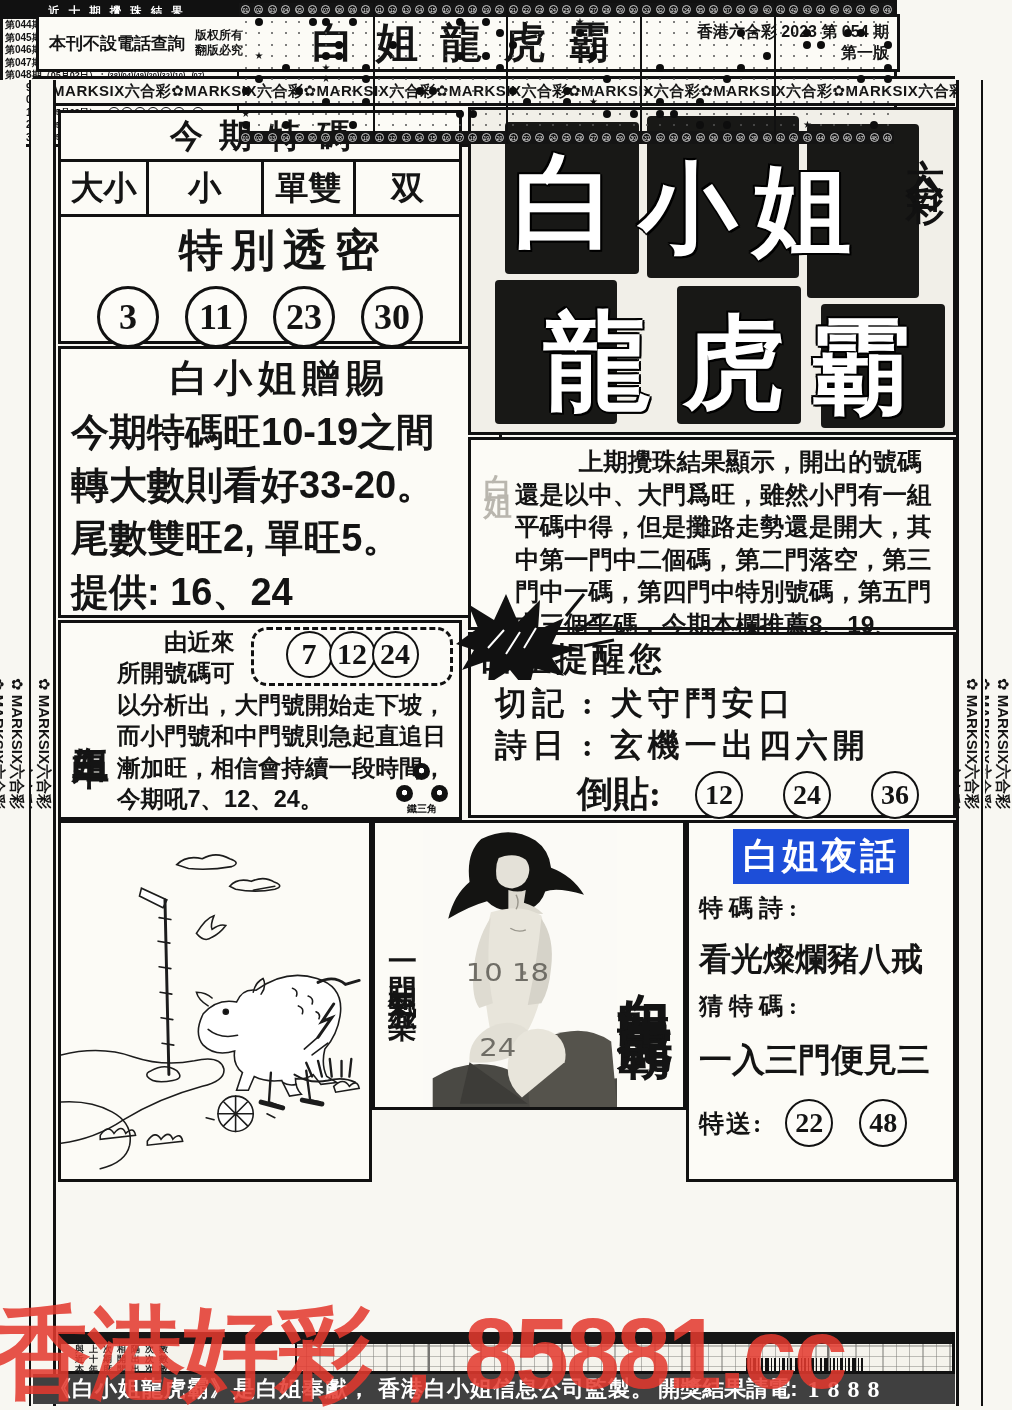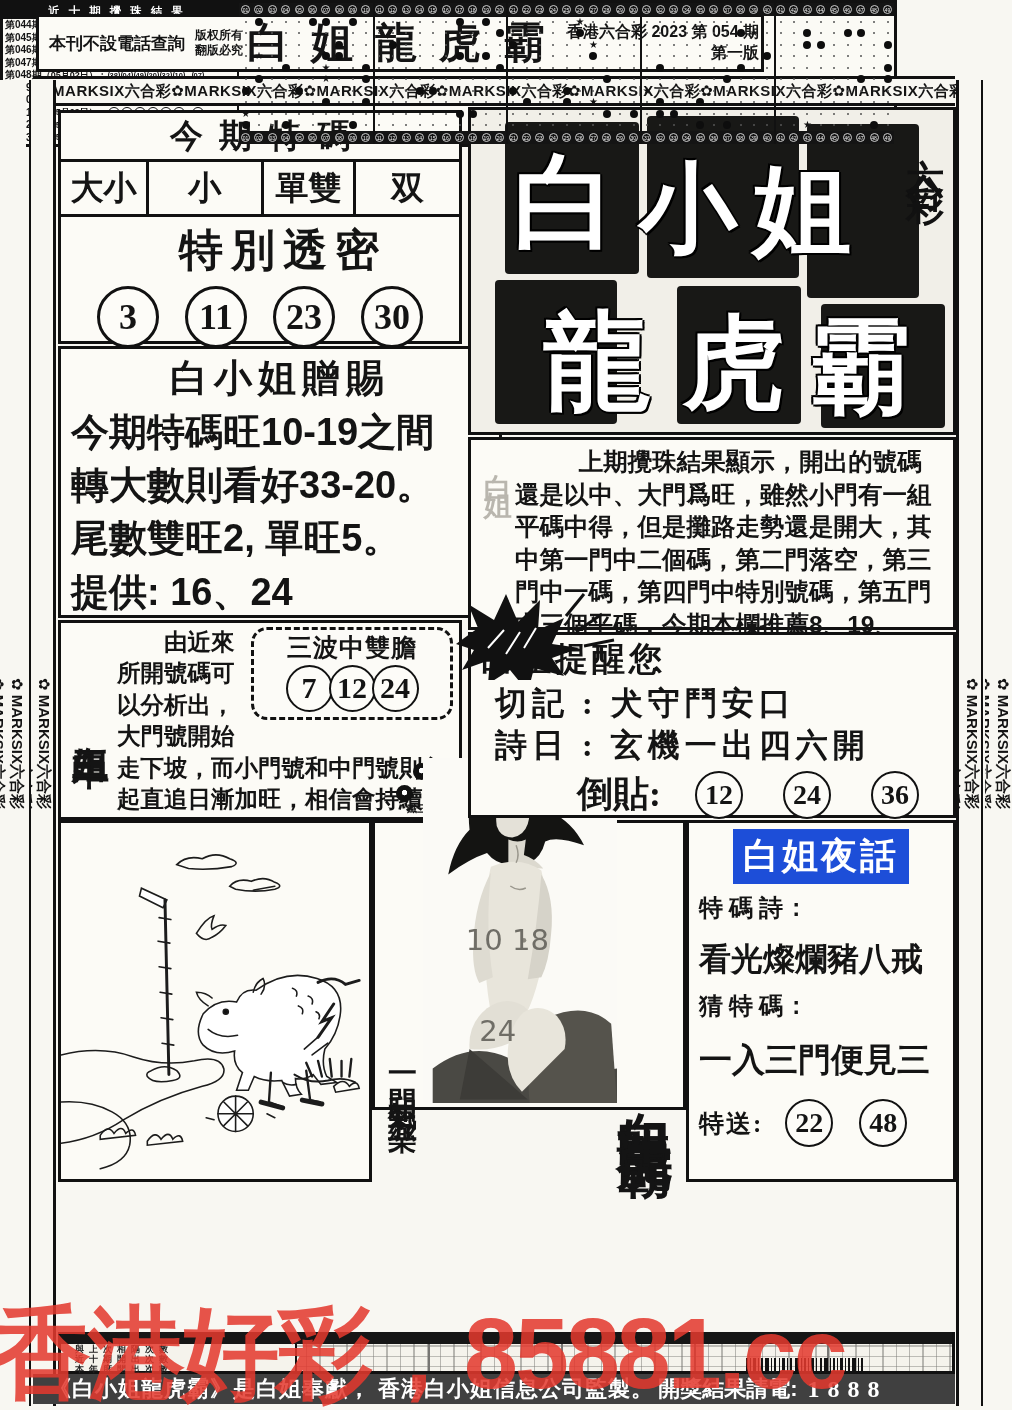--- a/index.html
+++ b/index.html
@@ -2,21 +2,21 @@
 <html><head>
 <meta charset="utf-8">
 <style>
   html,body{margin:0;padding:0;background:#e8e8e4;}
   #page{position:relative;width:1012px;height:1410px;margin:0 auto;background:#f8f7f2;
         font-family:"Liberation Sans","DejaVu Sans",sans-serif;color:#141414;overflow:hidden;}
   .serif{font-family:"Liberation Serif","DejaVu Serif",serif;}
   .box{position:absolute;border:3px solid #111;background:#fcfbf6;box-sizing:border-box;}
 
   
-  #header{left:36px;top:14px;width:728px;height:58px;display:flex;align-items:center;}
+  #header{left:36px;top:14px;width:864px;height:58px;display:flex;align-items:center;}
   .h-left{font-size:17px;font-weight:800;padding:0 6px 0 10px;white-space:nowrap;}
   .h-copy{font-size:12px;font-weight:700;line-height:1.25;padding:0 4px;white-space:nowrap;}
   .h-title{flex:1;text-align:center;font-weight:900;font-size:42px;letter-spacing:22px;white-space:nowrap;}
   .h-right{font-size:16px;font-weight:700;text-align:right;padding-right:8px;line-height:1.3;white-space:nowrap;}
 
   
   #brandTop{position:absolute;left:33px;top:76px;width:922px;height:30px;border-top:3px solid #111;
     border-bottom:3px solid #111;display:flex;justify-content:space-between;align-items:center;
     padding:0 6px;box-sizing:border-box;background:#f8f7f2;}
   .brand-item{font-size:15px;font-weight:900;white-space:nowrap;letter-spacing:0.5px;}
@@ -55,21 +55,21 @@
   .b3-inset{float:right;width:192px;border:3px dashed #111;border-radius:16px;text-align:center;
     padding:1px 2px 5px;margin:0 0 2px 6px;background:#fcfbf7;}
   .b3-inset-title{font-size:25px;font-weight:900;letter-spacing:1px;}
   .b3-logo{position:absolute;right:8px;bottom:2px;width:58px;height:52px;text-align:center;}
   .dot3{position:absolute;width:17px;height:17px;border-radius:50%;
     background:radial-gradient(circle at 50% 45%, #fff 0 2.5px, #111 3px);}
   .b3-logo-label{position:absolute;bottom:0;left:0;right:0;font-size:10px;font-weight:800;}
 
   
   #cartoon{left:58px;top:820px;width:314px;height:362px;}
-  #center{left:372px;top:820px;width:314px;height:290px;display:flex;align-items:flex-end;}
+  #center{left:372px;top:820px;width:314px;height:290px;display:flex;}
   .c-vleft{width:48px;writing-mode:vertical-rl;text-orientation:upright;font-weight:700;font-size:29px;
     letter-spacing:7px;padding-top:10px;text-align:center;}
   .c-photo{flex:1;position:relative;}
   .c-vright{width:66px;writing-mode:vertical-rl;text-orientation:upright;font-weight:900;font-size:56px;
     letter-spacing:8px;padding-top:6px;text-align:center;}
 
   
   #montage{left:468px;top:107px;width:488px;height:328px;background:#f1efe8;overflow:hidden;}
   .mb{position:absolute;background:#181816;border-radius:4px;}
   .mchar{position:absolute;color:#fff;font-weight:900;
@@ -87,21 +87,21 @@
   .rem-title{font-weight:900;font-size:33px;letter-spacing:4px;}
   .rem-line{font-family:"Liberation Serif","DejaVu Serif",serif;font-size:32px;font-weight:700;
     letter-spacing:5px;line-height:1.32;padding-left:14px;white-space:nowrap;}
   .rem-bottom{display:flex;align-items:center;gap:34px;margin:4px 0 0 96px;}
   .rem-paste{font-size:36px;font-weight:900;}
 
   #night{left:686px;top:820px;width:270px;height:362px;padding:4px 10px;box-sizing:border-box;}
   .nt-title-wrap{text-align:center;margin:2px 0 6px;}
   .nt-title{display:inline-block;background:#1d4ed8;color:#fff;font-weight:900;font-size:36px;
     letter-spacing:3px;padding:3px 10px;}
-  .nt-label{font-size:24px;font-weight:800;letter-spacing:6px;margin-top:8px;font-family:Liberation Mono, monospace;}
+  .nt-label{font-size:24px;font-weight:800;letter-spacing:6px;margin-top:8px;}
   .nt-poem{font-size:32px;font-weight:700;margin:14px 0 6px;white-space:nowrap;}
   .nt-guess{font-size:33px;font-weight:800;margin:16px 0 4px;white-space:nowrap;}
   .nt-send{display:flex;align-items:center;gap:22px;margin-top:16px;}
   .nt-send-label{font-size:25px;font-weight:800;letter-spacing:2px;}
 
   
   #results{left:58px;top:1185px;width:897px;height:147px;border:3px solid #111;background:#fbfaf5;
     display:flex;box-sizing:border-box;}
   .rt-left{width:236px;border-right:2px solid #111;box-sizing:border-box;}
   .rt-title{height:16px;background:#111;color:#fff;display:flex;align-items:center;justify-content:center;
@@ -216,21 +216,20 @@
         <div>尾數雙旺2, 單旺5。</div>
         <div>提供: 16、24</div>
         <div>詩日: 本年度開出次數</div>
       </div>
   </div>
 
   <div id="box3" class="box">
     <div class="b3-vtitle serif">白姐三中二</div>
     <div class="b3-main">
       <div class="b3-inset">
-        <div class="b3-inset-title serif">三波中雙膽</div>
         <div id="b3nums"><span class="circle c-inset serif">7</span><span class="circle c-inset serif">12</span><span class="circle c-inset serif">24</span></div>
       </div>
       <span>　　由近來所開號碼可以分析出，大門號開始走下坡，而小門號和中門號則急起直追日漸加旺，相信會持續一段時間，今期吼7、12、24。</span>
       <div class="b3-logo">
         <span class="dot3" style="left:20px;top:0;"></span>
         <span class="dot3" style="left:3px;top:22px;"></span>
         <span class="dot3" style="right:3px;top:22px;"></span>
         <span class="b3-logo-label">鐵三角</span>
       </div>
     </div>

